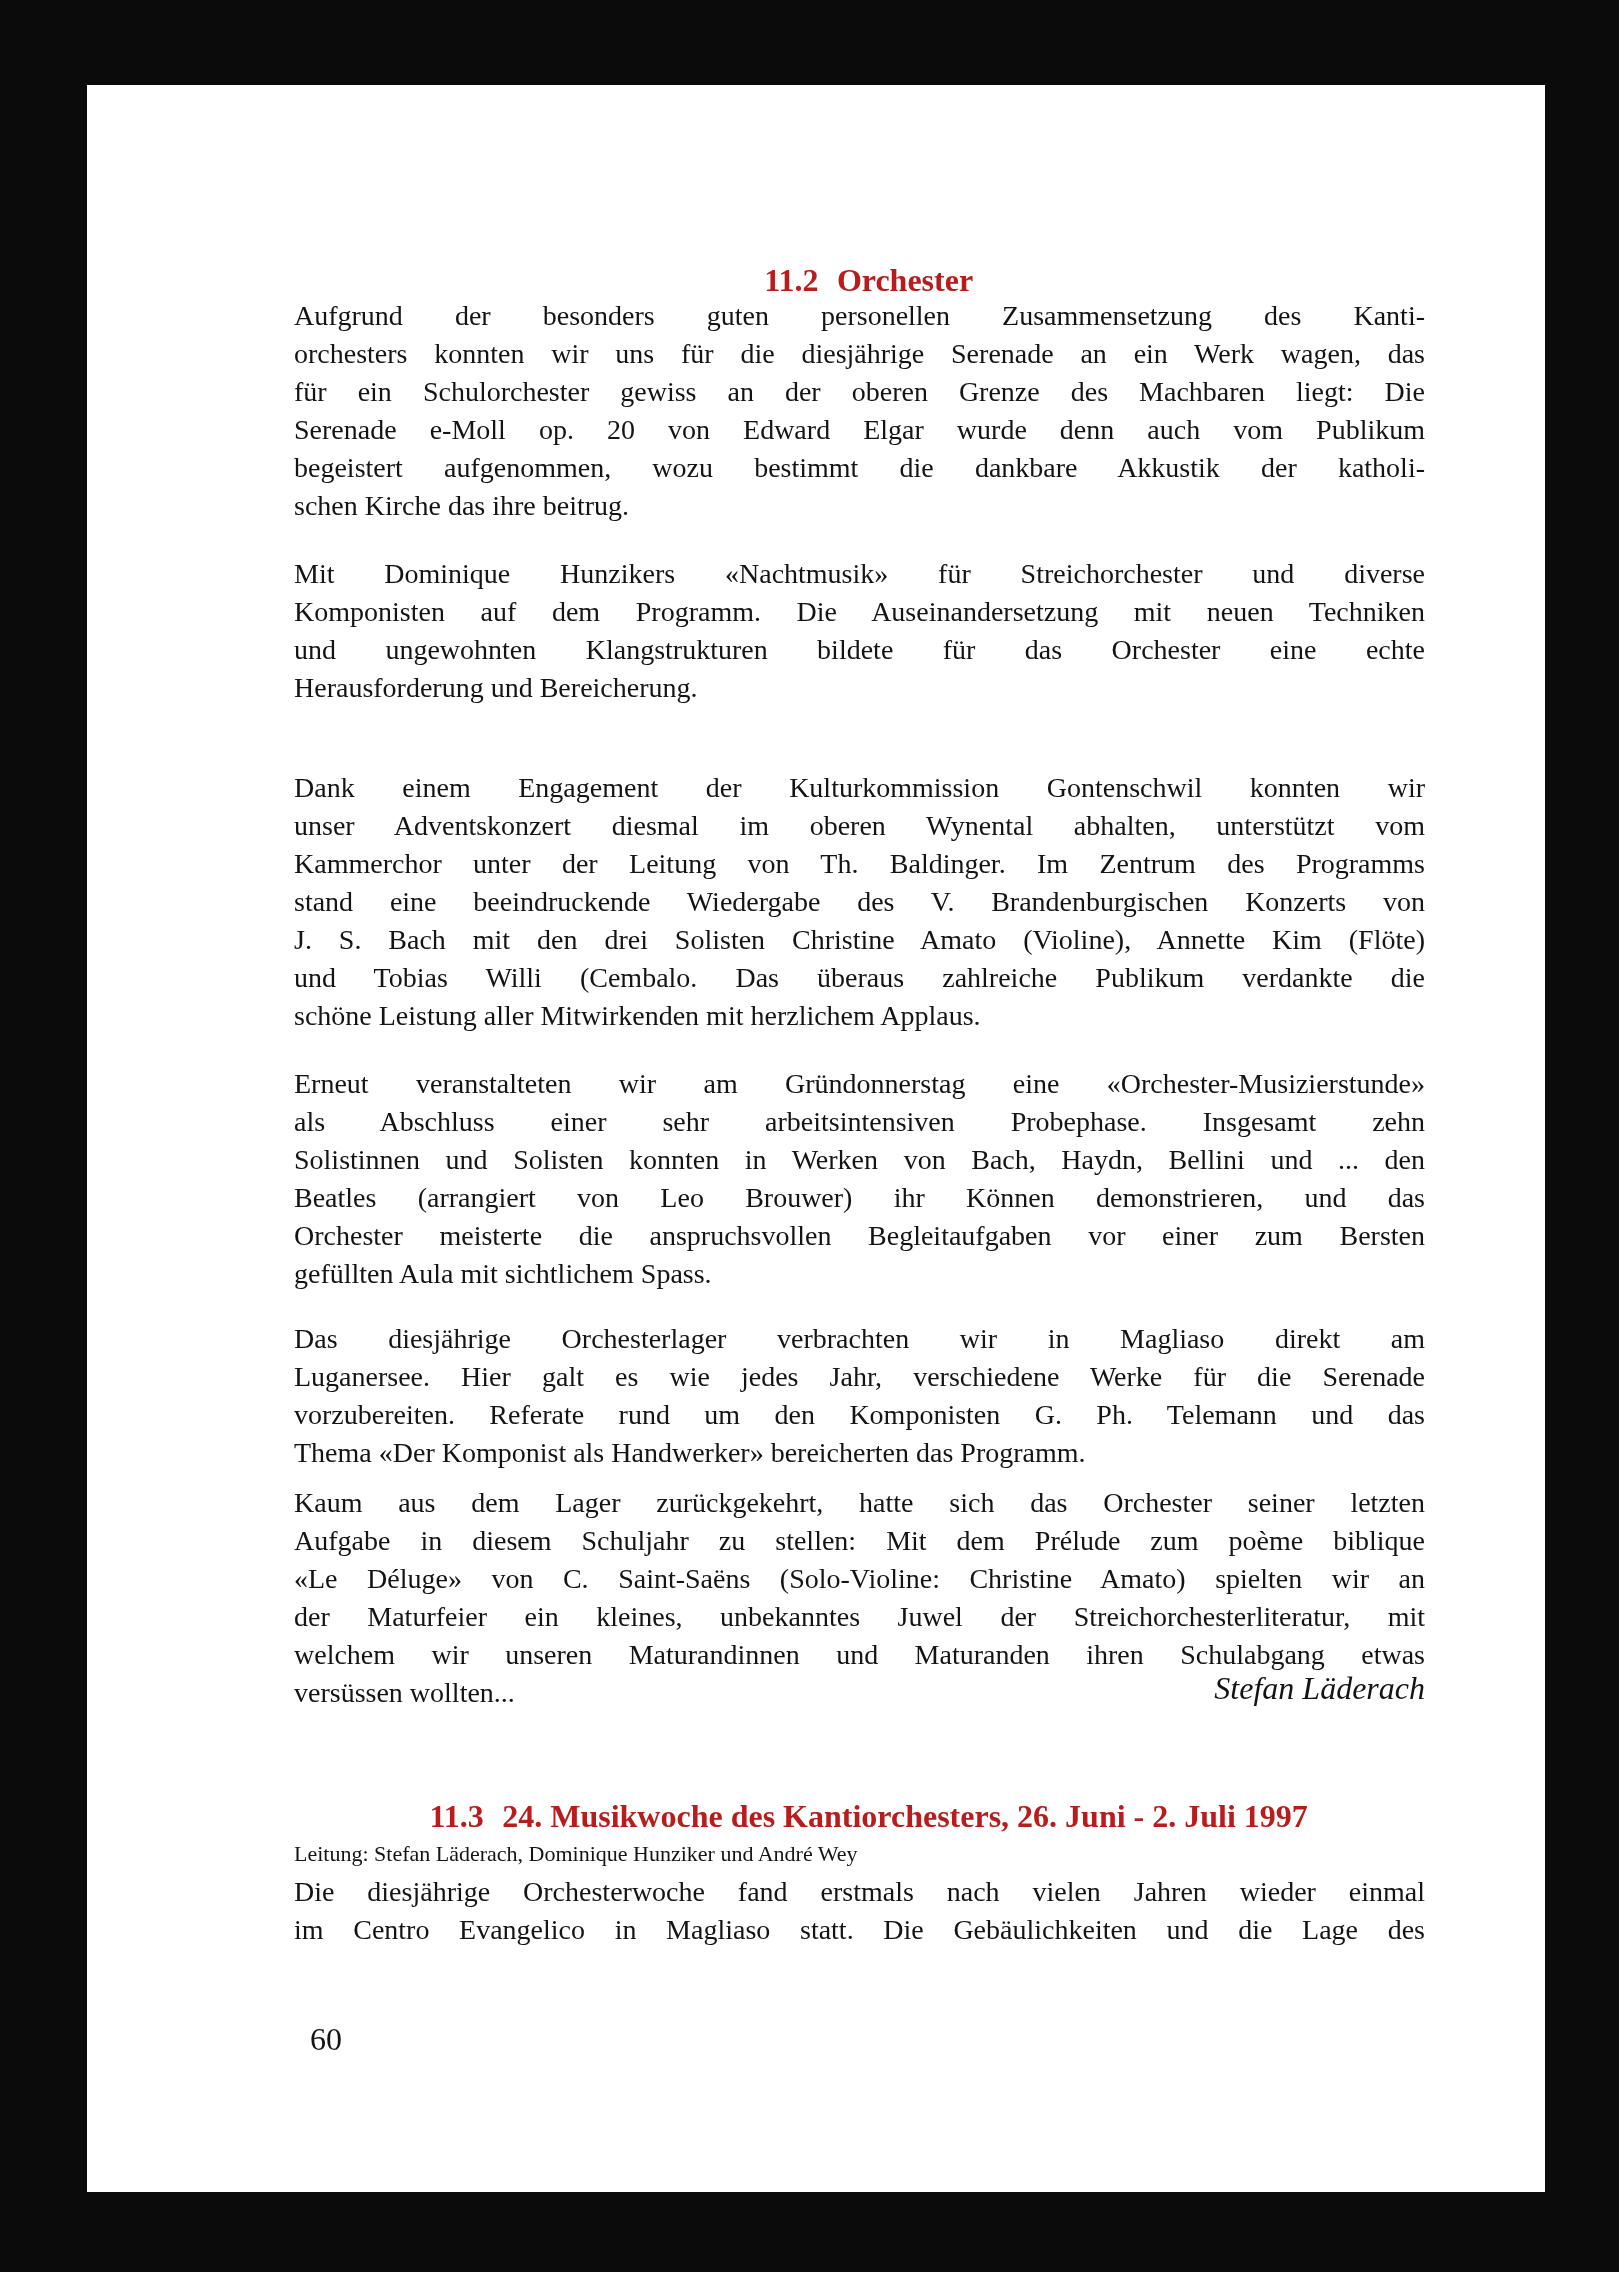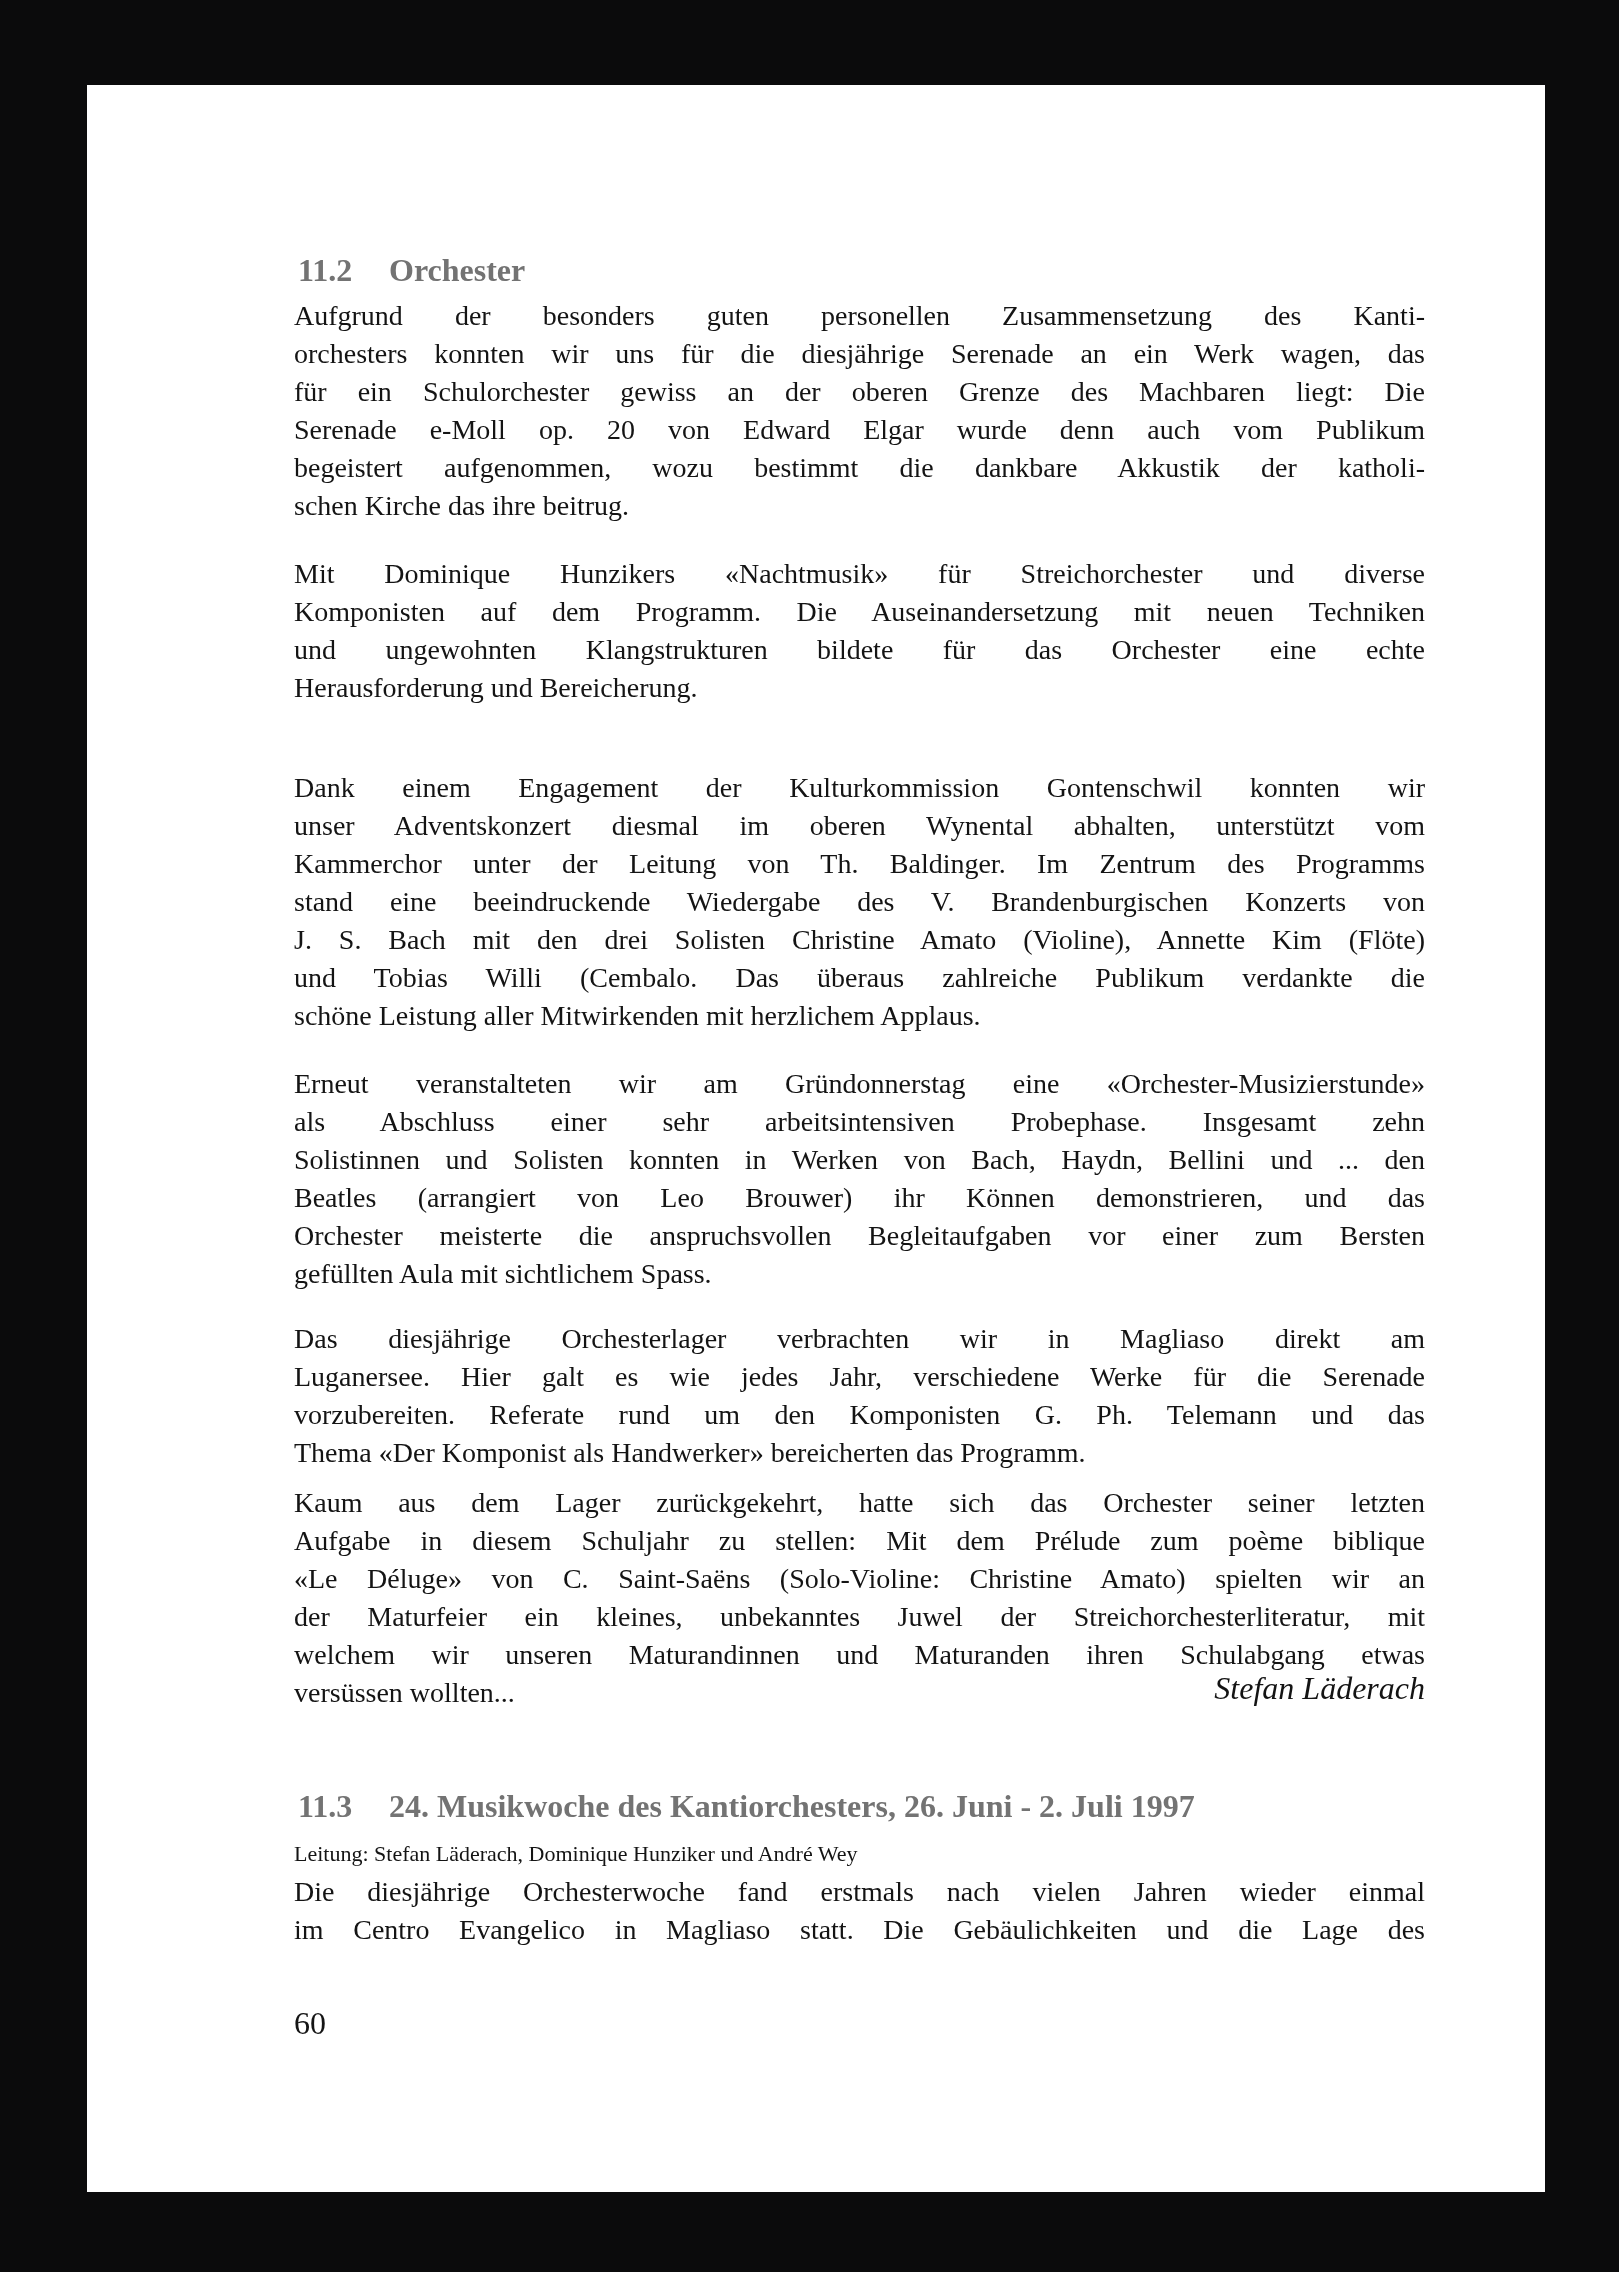--- a/index.html
+++ b/index.html
@@ -25,23 +25,24 @@
     }
     .col {
       position: absolute;
       left: 207px;
       width: 1131px;
     }
     .heading {
       font-weight: bold;
       font-size: 32px;
       line-height: 38px;
-      margin: 4px;
+      margin: 14px;
       white-space: nowrap;
-      color: #737373;
+      color: #b91c1c;
+      text-align: center;
     }
     .heading .num {
       display: inline-block;
       width: 91px;
     }
     .para {
       font-size: 28px;
       line-height: 38px;
       text-align: justify;
       margin: 0;
@@ -56,21 +57,21 @@
     }
     .plain {
       font-size: 22px;
       line-height: 38px;
       margin: 0;
       white-space: nowrap;
     }
     .pagenum {
       font-size: 32px;
       line-height: 38px;
-      margin: 0;
+      margin: 16px;
     }
     .line { display: block; text-align: justify; text-align-last: justify; }
     .line.last { text-align-last: left; }
   </style>
 </head>
 <body>
 
 <div class="page">
 
   <div class="col" style="top:162px;">

